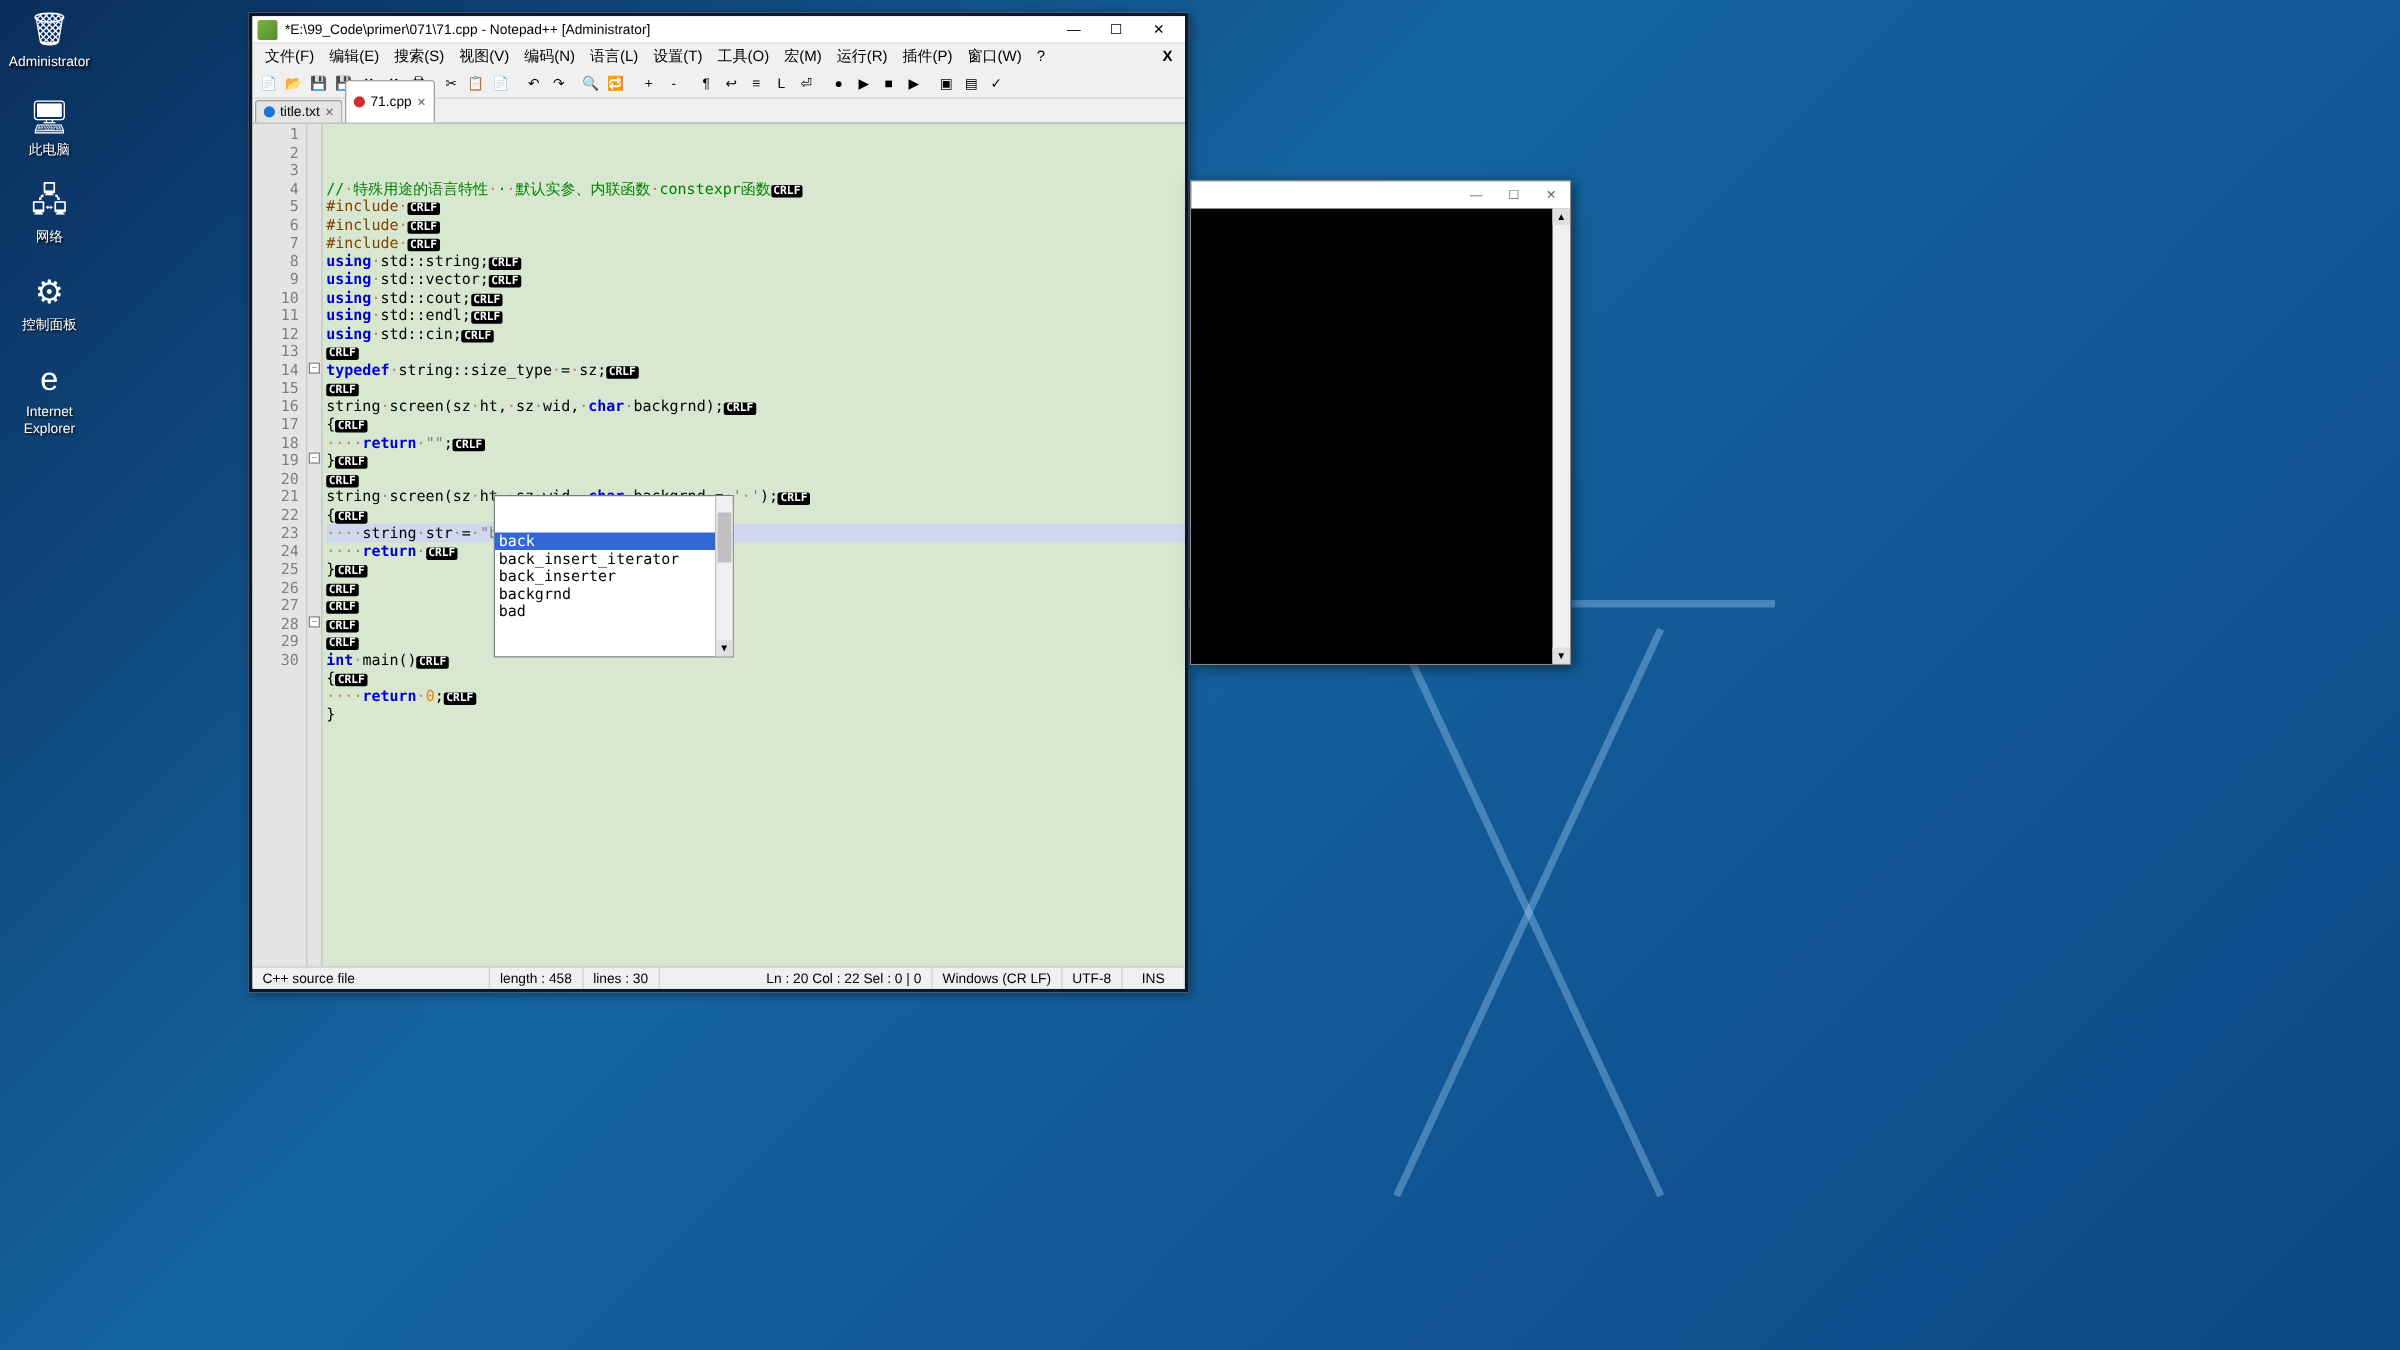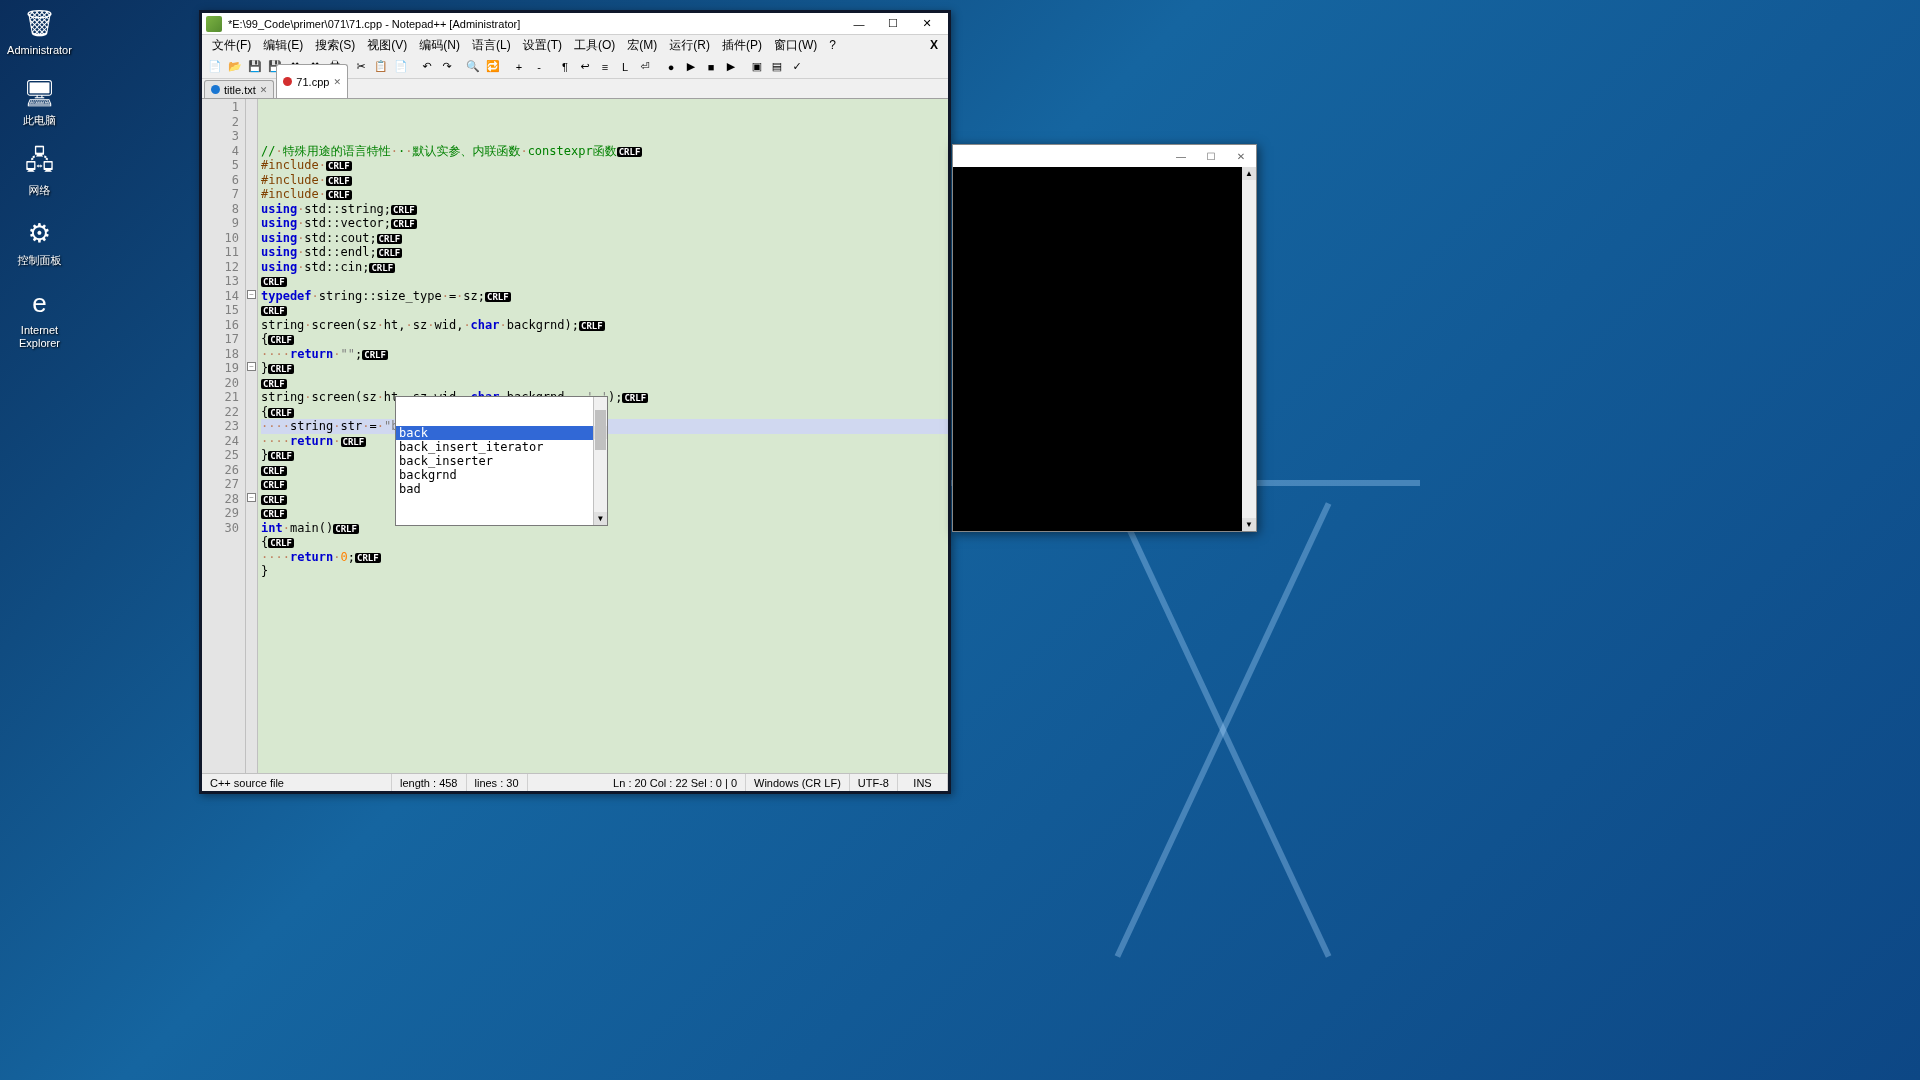--- a/index.html
+++ b/index.html
@@ -70,21 +70,21 @@
 .cmt { color: #008000; }
 .str { color: #808080; }
 .pp { color: #804000; }
 .num { color: #ff8000; }
 .ws { color: #c08060; }
 .crlf { background: #000; color: #fff; font-size: 9px; padding: 0 2px; border-radius: 2px; font-weight: bold; }
 
 .autocomplete {
   position: absolute;
   left: 137px; top: 297px;
-  width: 213px;
+  width: 192px;
   background: #fff;
   border: 1px solid #7a7a7a;
   font-family: Consolas, monospace;
   font-size: 12px;
 }
 .autocomplete .row { padding: 0 3px; height: 14px; line-height: 14px; }
 .autocomplete .row.sel { background: #3168d6; color: #fff; }
 .autocomplete .sb { position: absolute; right: 0; top: 0; bottom: 0; width: 14px; background: #f0f0f0; border-left: 1px solid #c0c0c0; }
 .autocomplete .sb .arr { height: 13px; text-align: center; font-size: 8px; line-height: 13px; background: #e0e0e0; }
 .autocomplete .sb .thumb { position: absolute; top: 13px; left: 1px; right: 1px; height: 40px; background: #c0c0c0; }

